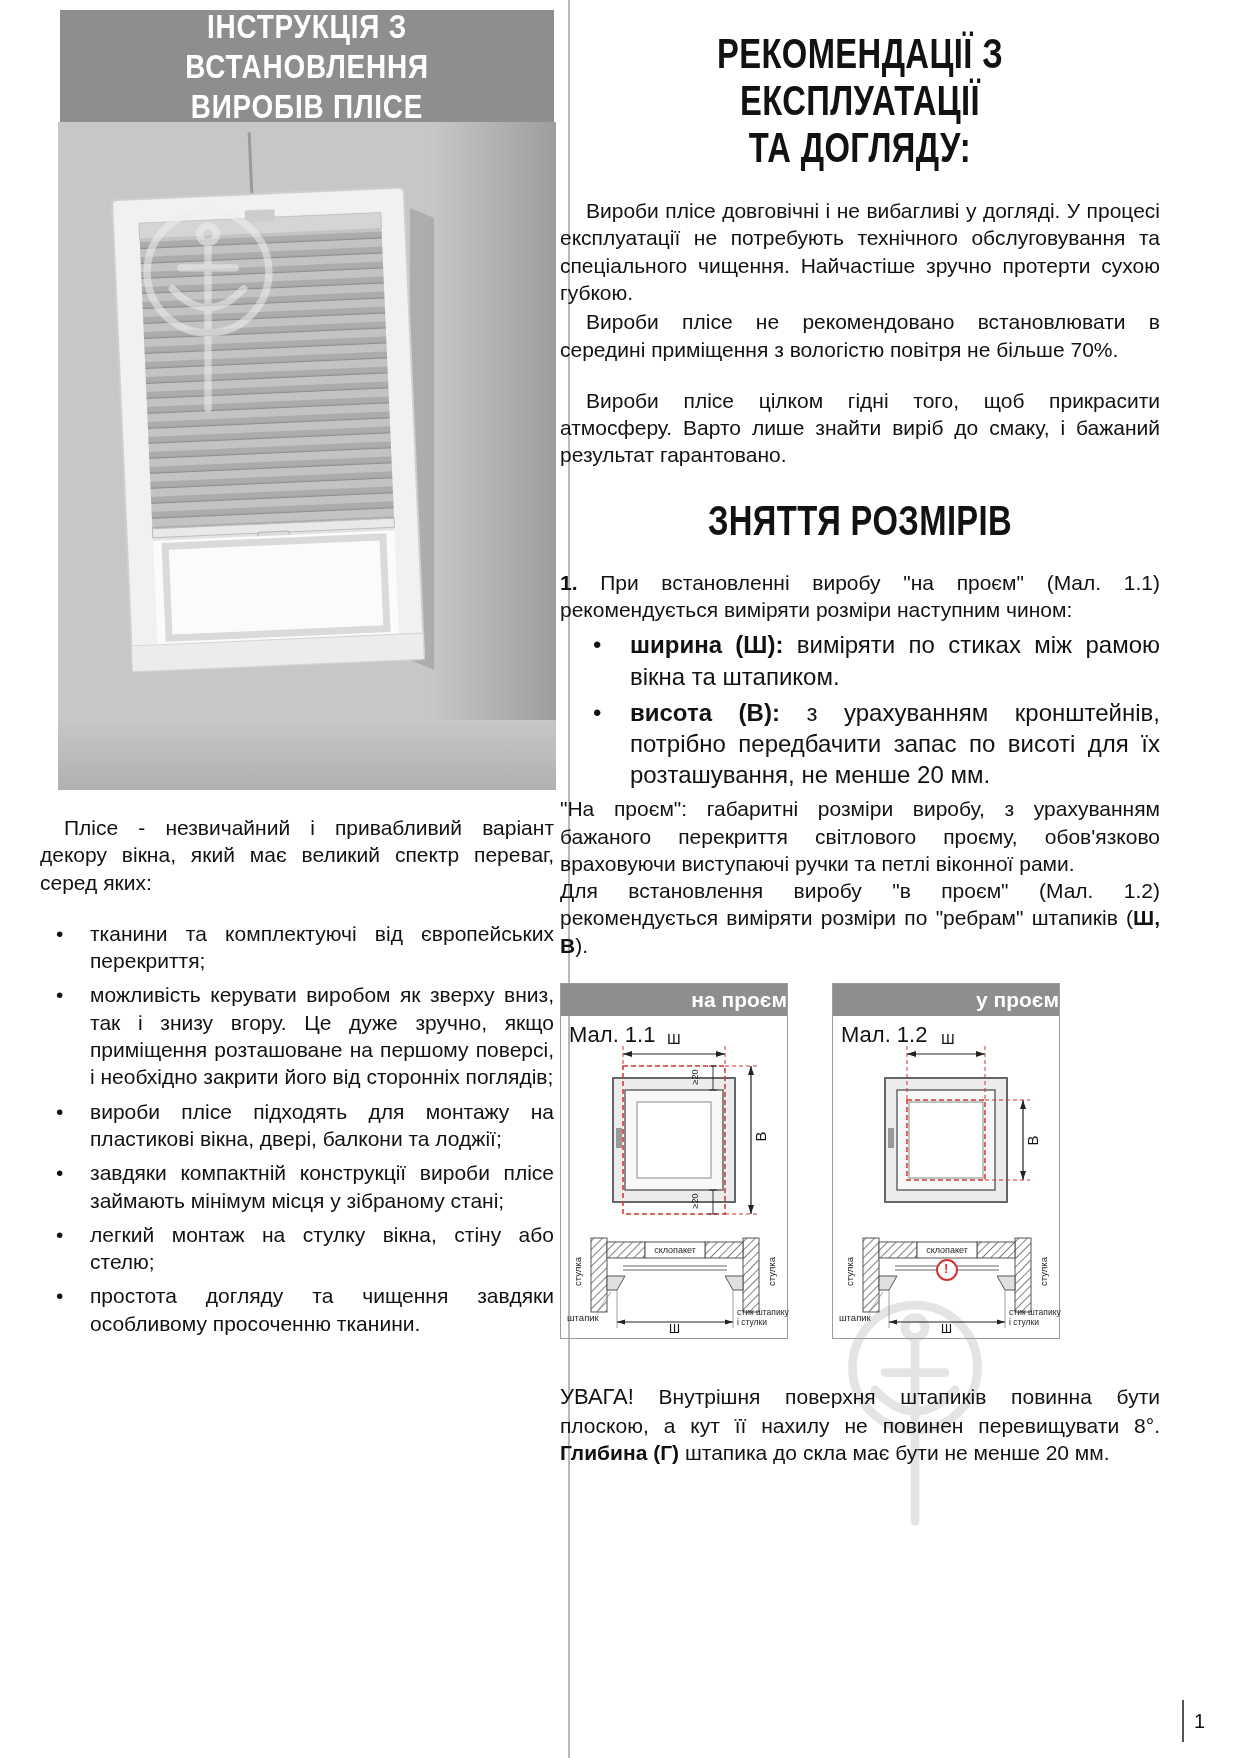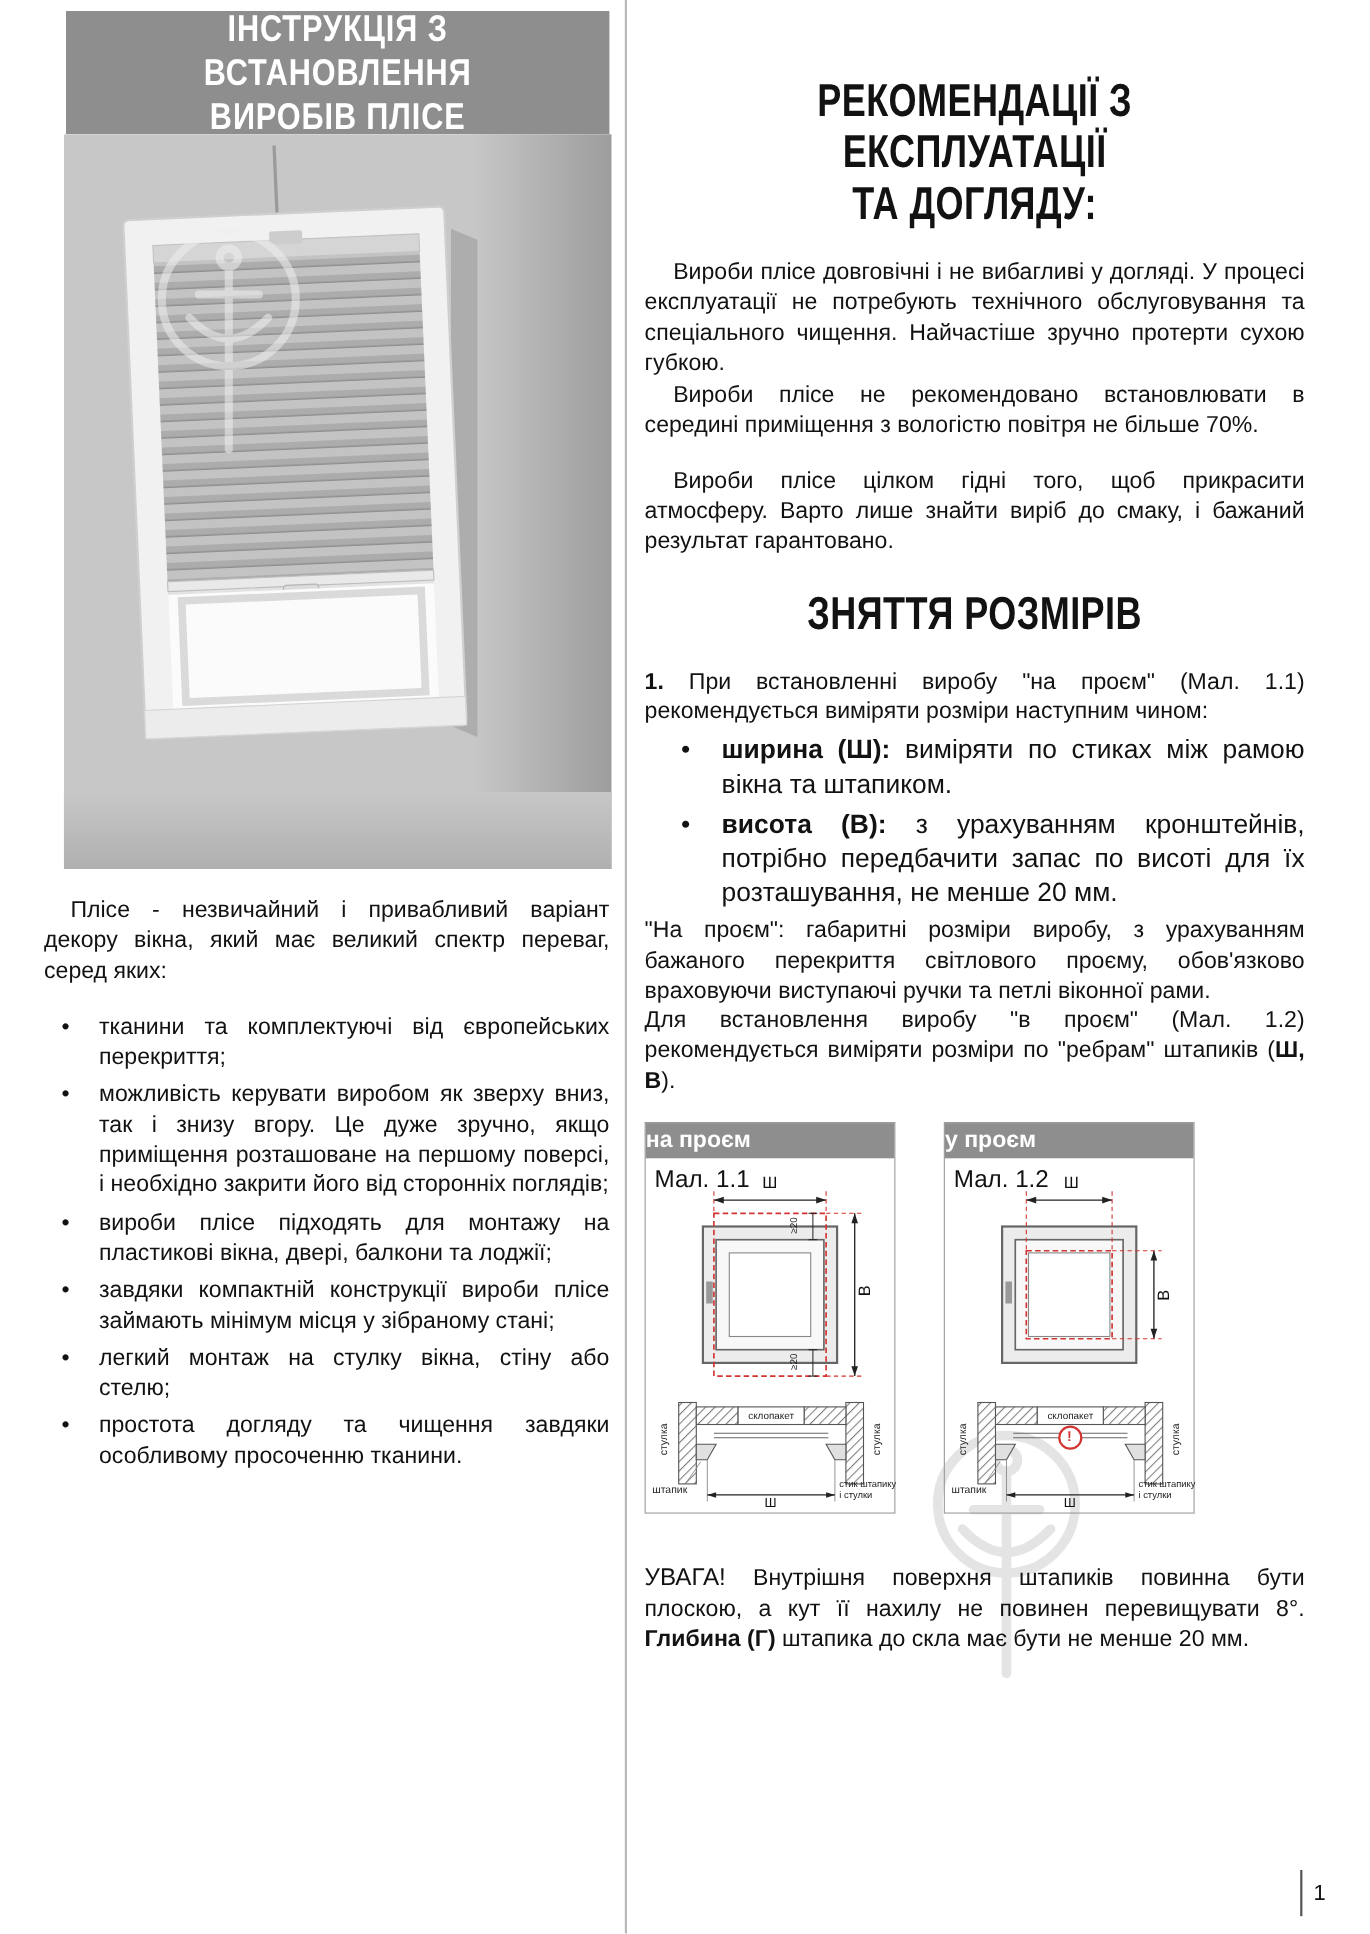--- a/index.html
+++ b/index.html
@@ -20,39 +20,39 @@
   .h-cond { display:inline-block; font-weight:bold; transform:scaleX(0.78); transform-origin:50% 50%;
             text-align:center; letter-spacing:0.5px; }
   .purpose-title .h-cond { font-size:44px; }
   .intro { margin:24px 4px 0 4px; font-size:21px; line-height:1.3; text-align:justify; text-indent:24px; }
   ul.features { margin:24px 4px 0 0; list-style:none; }
   ul.features li { position:relative; padding-left:54px; font-size:21px; line-height:1.3;
                    text-align:justify; margin-bottom:7px; }
   ul.features li::before { content:"\2022"; position:absolute; left:20px; }
 
   
-  .right-col { position:absolute; left:586px; top:0; width:600px;margin-top:37px; }
+  .right-col { position:absolute; left:560px; top:0; width:600px; }
   .rec-title { margin-top:30px; text-align:center; }
   .rec-title .h-cond { font-size:42px; line-height:1.12; white-space:pre-line; }
   .para { font-size:21px; line-height:1.3; text-align:justify; }
   .indent { text-indent:26px; }
   .p1 { margin-top:26px; }
   .p2 { margin-top:2px; }
   .p3 { margin-top:24px; }
   .meas-title { margin-top:28px; text-align:center; }
   .meas-title .h-cond { font-size:42px; }
   .step { margin-top:24px; }
   ul.meas { list-style:none; margin-top:6px; }
   ul.meas li { position:relative; padding-left:70px; font-size:24px; line-height:1.3;
                text-align:justify; margin-bottom:5px; }
   ul.meas li::before { content:"\2022"; position:absolute; left:33px; }
 
   .diagrams { margin-top:24px; display:flex; gap:44px; }
   .panel { width:228px; border:1px solid #9a9a9a; }
-  .panel-header { height:32px; background:#8e8e8e; color:#fff; display:flex; align-items:center; justify-content:flex-start; }
+  .panel-header { height:32px; background:#8e8e8e; color:#fff; display:flex; align-items:center; justify-content:flex-end; }
   .panel-header span { font-weight:bold; font-size:21px; }
   .panel-body { position:relative; height:322px; background:transparent; }
   .panel-body svg { position:absolute; left:0; top:0; }
   .fig-caption { position:absolute; left:8px; top:6px; font-size:22px; }
   .dlbl { position:absolute; color:#111; white-space:nowrap; }
   .dlbl-s { font-size:9.5px; color:#222; }
   .rot90 { transform:rotate(-90deg); }
   .joint-lbl { position:absolute; font-size:8.5px; line-height:1.12; width:54px; white-space:normal; color:#222; }
   .warn-mark { position:absolute; color:#d23431; font-weight:bold; font-size:13px; }
 

